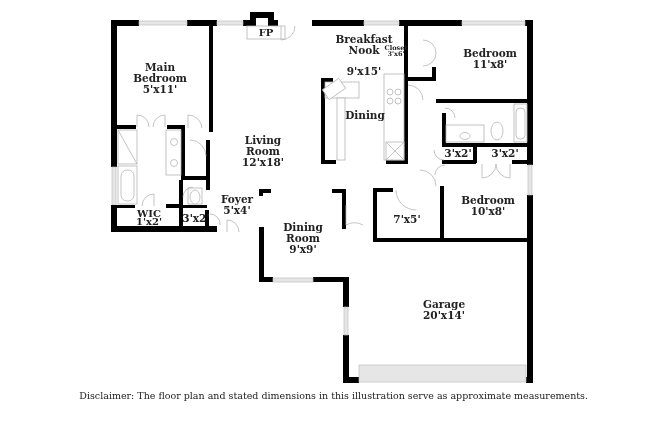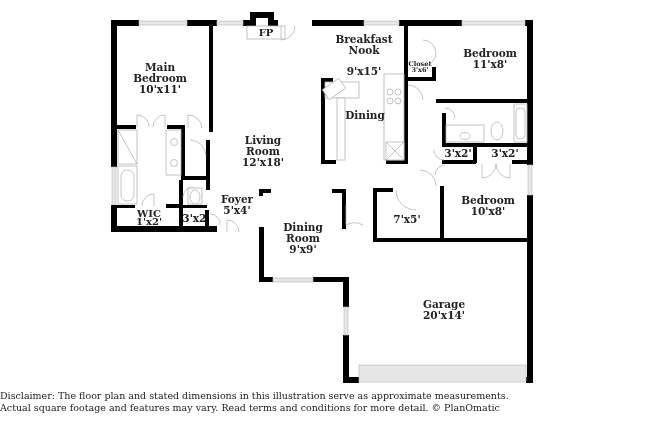--- a/index.html
+++ b/index.html
@@ -5,21 +5,21 @@
   html, body { margin:0; padding:0; background:#ffffff; }
   body { width:650px; height:434px; position:relative; overflow:hidden; font-family:"DejaVu Serif", "Liberation Serif", serif; }
   #plan { position:absolute; left:0; top:0; width:650px; height:434px; }
   .wall { fill:#000; }
   .win { fill:#e6e6e6; stroke:#bdbdbd; stroke-width:0.7; }
   .fix { fill:#fff; stroke:#b5b5b5; stroke-width:0.8; }
   .door { fill:none; stroke:#b5b5b5; stroke-width:0.8; }
   .lbl { position:absolute; text-align:center; font-weight:bold; color:#222; font-size:10.5px; line-height:11px; white-space:nowrap; transform:translateX(-50%); }
   .lbl.sm { font-size:10px; line-height:8px; font-weight:bold; }
   .lbl.xs { font-size:6.5px; line-height:6px; }
-  .disclaimer { position:absolute; left:0; width:588px; top:390px; text-align:left; font-size:9.5px; line-height:12px; color:#222; font-family:"DejaVu Serif","Liberation Serif",serif; }
+  .disclaimer { position:absolute; left:0; width:588px; top:390px; text-align:right; font-size:9.5px; line-height:12px; color:#222; font-family:"DejaVu Serif","Liberation Serif",serif; }
 </style>
 </head>
 <body>
 
 <svg id="plan" viewBox="0 0 650 434" xmlns="http://www.w3.org/2000/svg">
 
   <g>
 
     <rect class="wall" x="111" y="20" width="28" height="6"></rect>
     <rect class="wall" x="187" y="20" width="30" height="6"></rect>
@@ -166,40 +166,40 @@
     <path class="door" d="M420,170 A16,16 0 0 1 436,186"></path>
     <path class="door" d="M346,205 L346,225 A18,18 0 0 1 363,225"></path>
     <path class="door" d="M396,190 A20,20 0 0 0 416,210"></path>
     <path class="door" d="M435,175 A10,10 0 0 1 445,165"></path>
   </g>
 </svg>
 
 <div class="lbl" style="left:160px; top:62px;">
   <div>Main</div>
   <div>Bedroom</div>
-  <div>10'x11'</div>
+  <div>5'x11'</div>
 </div>
 
 <div class="lbl" style="left:263px; top:87px;margin-top:48px;">
   <div>Living</div>
   <div>Room</div>
   <div>12'x18'</div>
 </div>
 
 <div class="lbl sm" style="left:266px; top:29px;">FP</div>
 
 <div class="lbl" style="left:364px; top:34px;">
   <div>Breakfast</div>
   <div>Nook</div>
 </div>
 <div class="lbl" style="left:364px; top:66px;">9'x15'</div>
 
 <div class="lbl" style="left:365px; top:110px;">Dining</div>
 
-<div class="lbl xs" style="left:420px; top:45px;margin-top:16px;">
+<div class="lbl xs" style="left:396px; top:45px;">
   <div>Closet</div>
   <div>3'x6'</div>
 </div>
 
 <div class="lbl" style="left:490px; top:48px;">
   <div>Bedroom</div>
   <div>11'x8'</div>
 </div>
 
 <div class="lbl" style="left:458px; top:148px;">3'x2'</div>
@@ -230,14 +230,13 @@
 
 <div class="lbl" style="left:196px; top:213px;">3'x2'</div>
 
 <div class="lbl" style="left:444px; top:299px;">
   <div>Garage</div>
   <div>20'x14'</div>
 </div>
 
 <div class="disclaimer">
   <div>Disclaimer: The floor plan and stated dimensions in this illustration serve as approximate measurements.</div>
-  <div>Actual square footage and features may vary. Read terms and conditions for more detail. © PlanOmatic</div>
 </div>
 
 </body></html>

